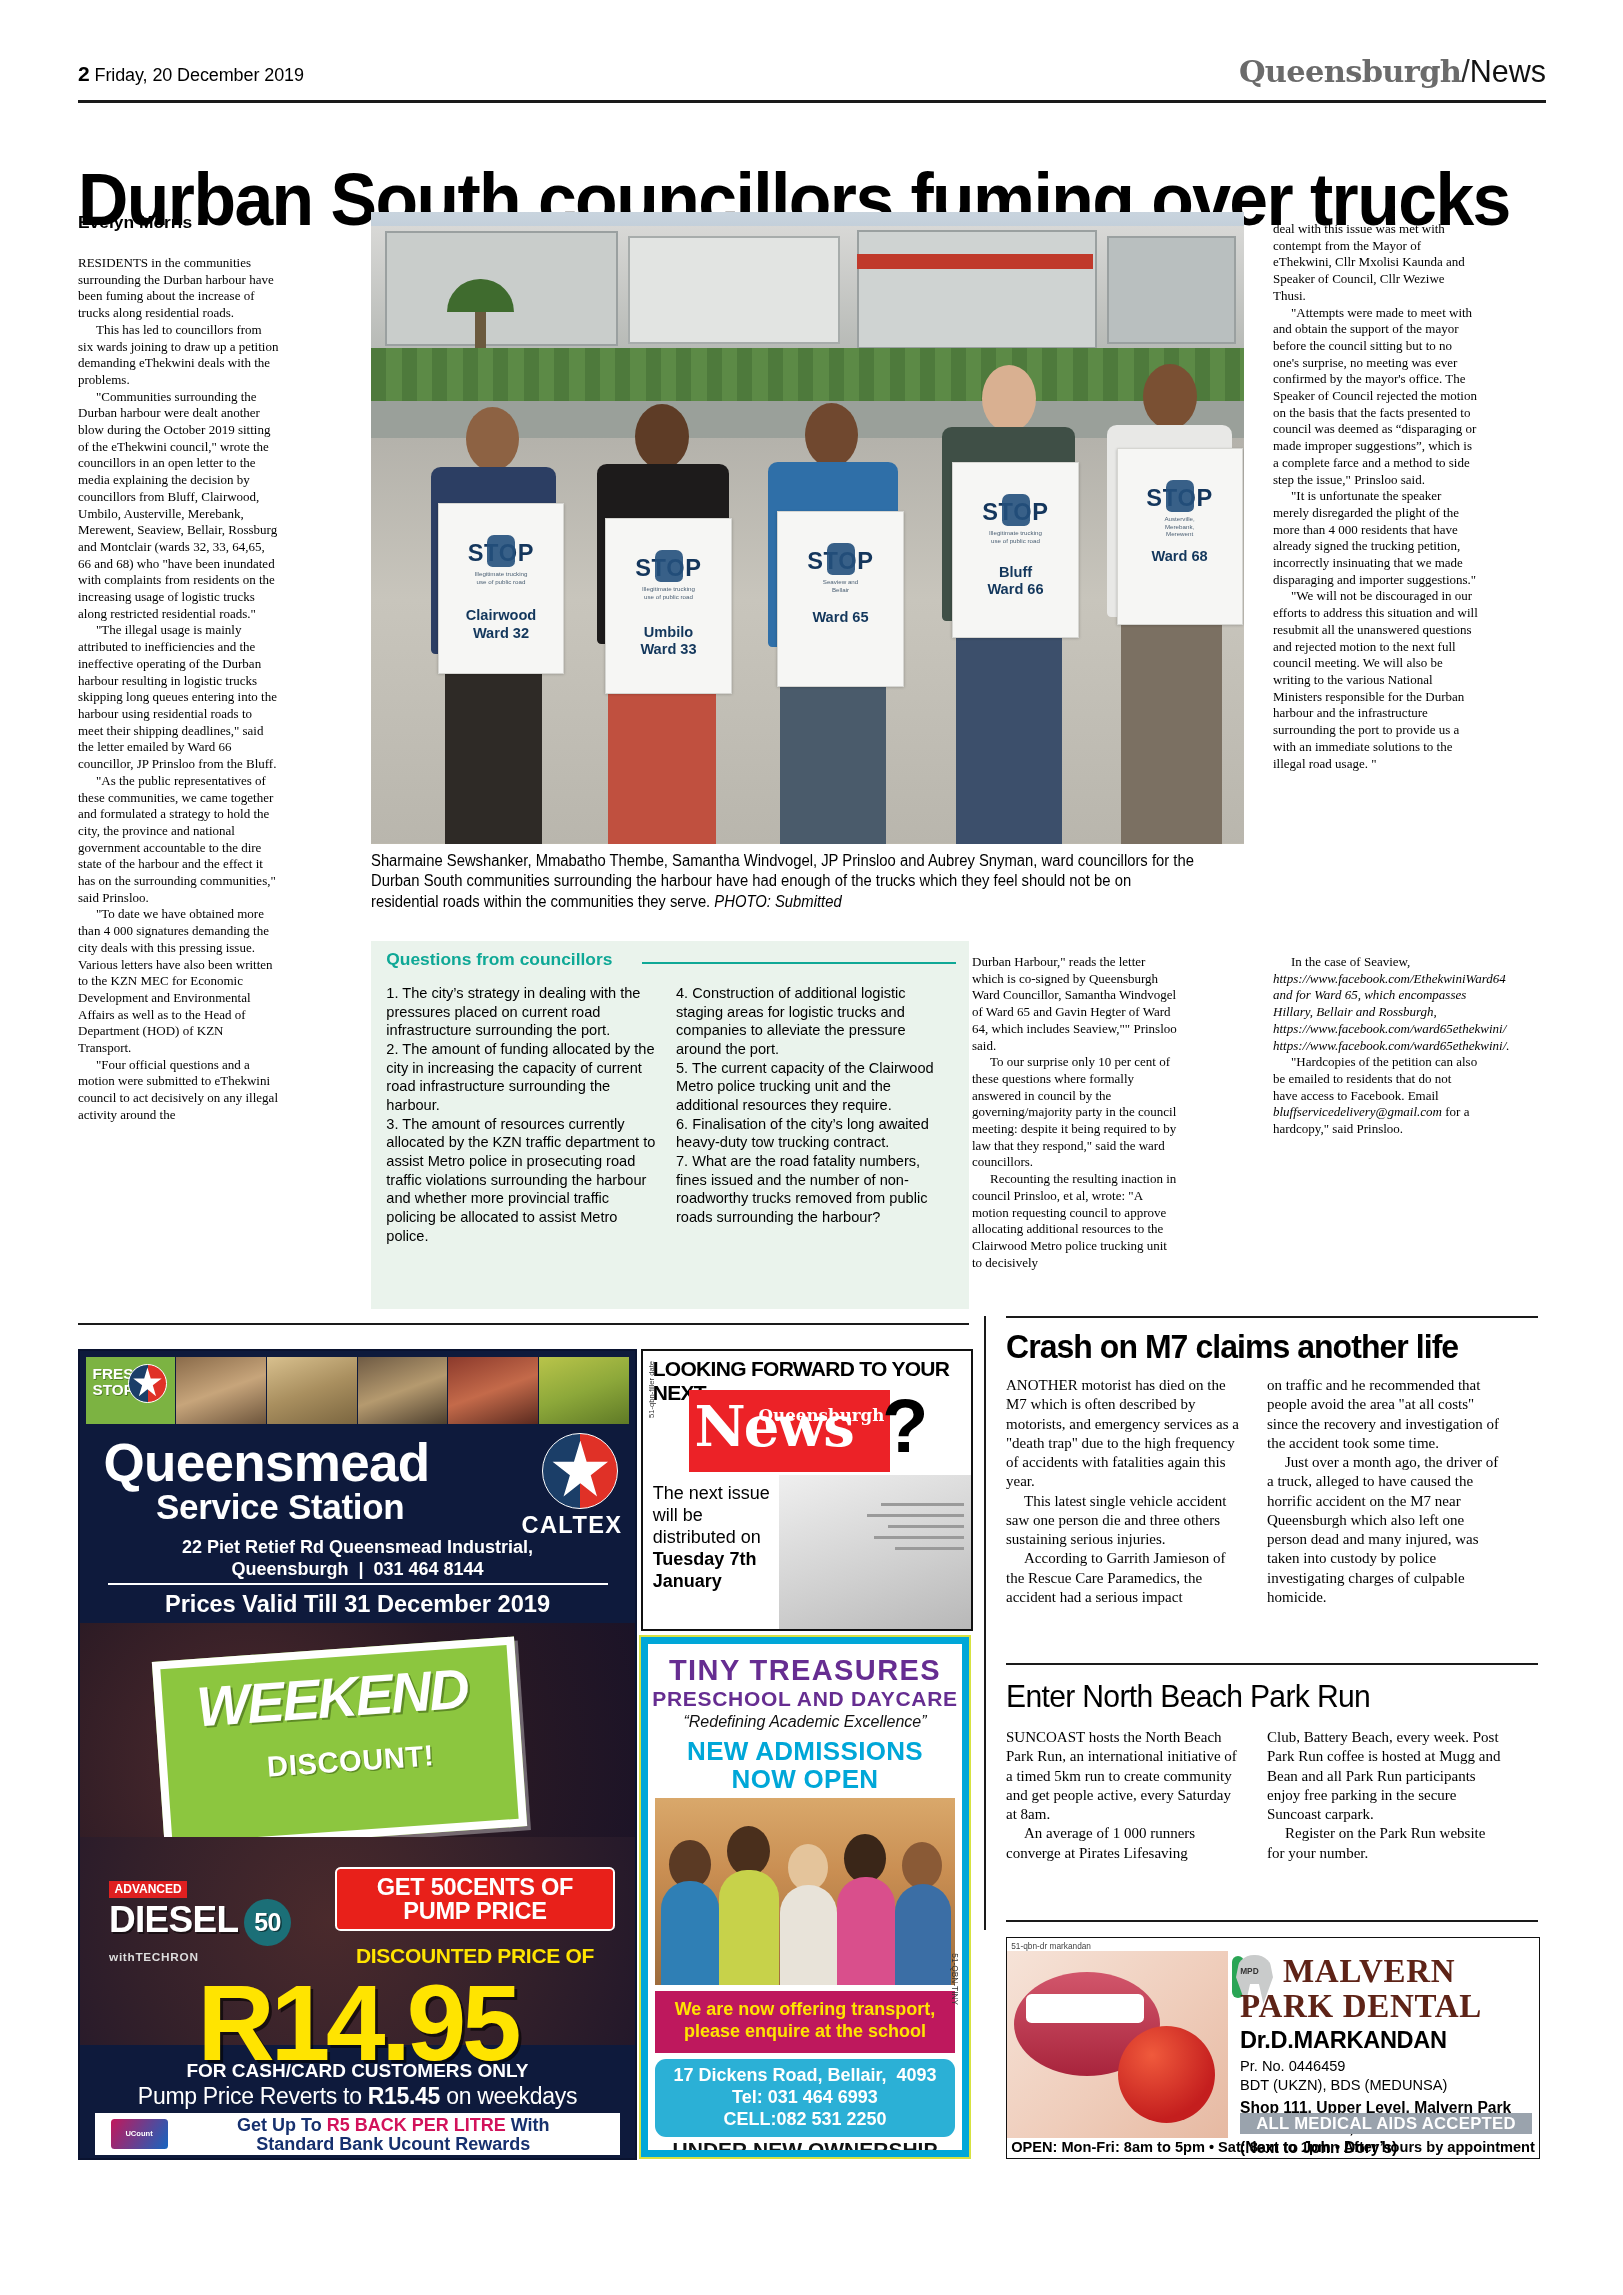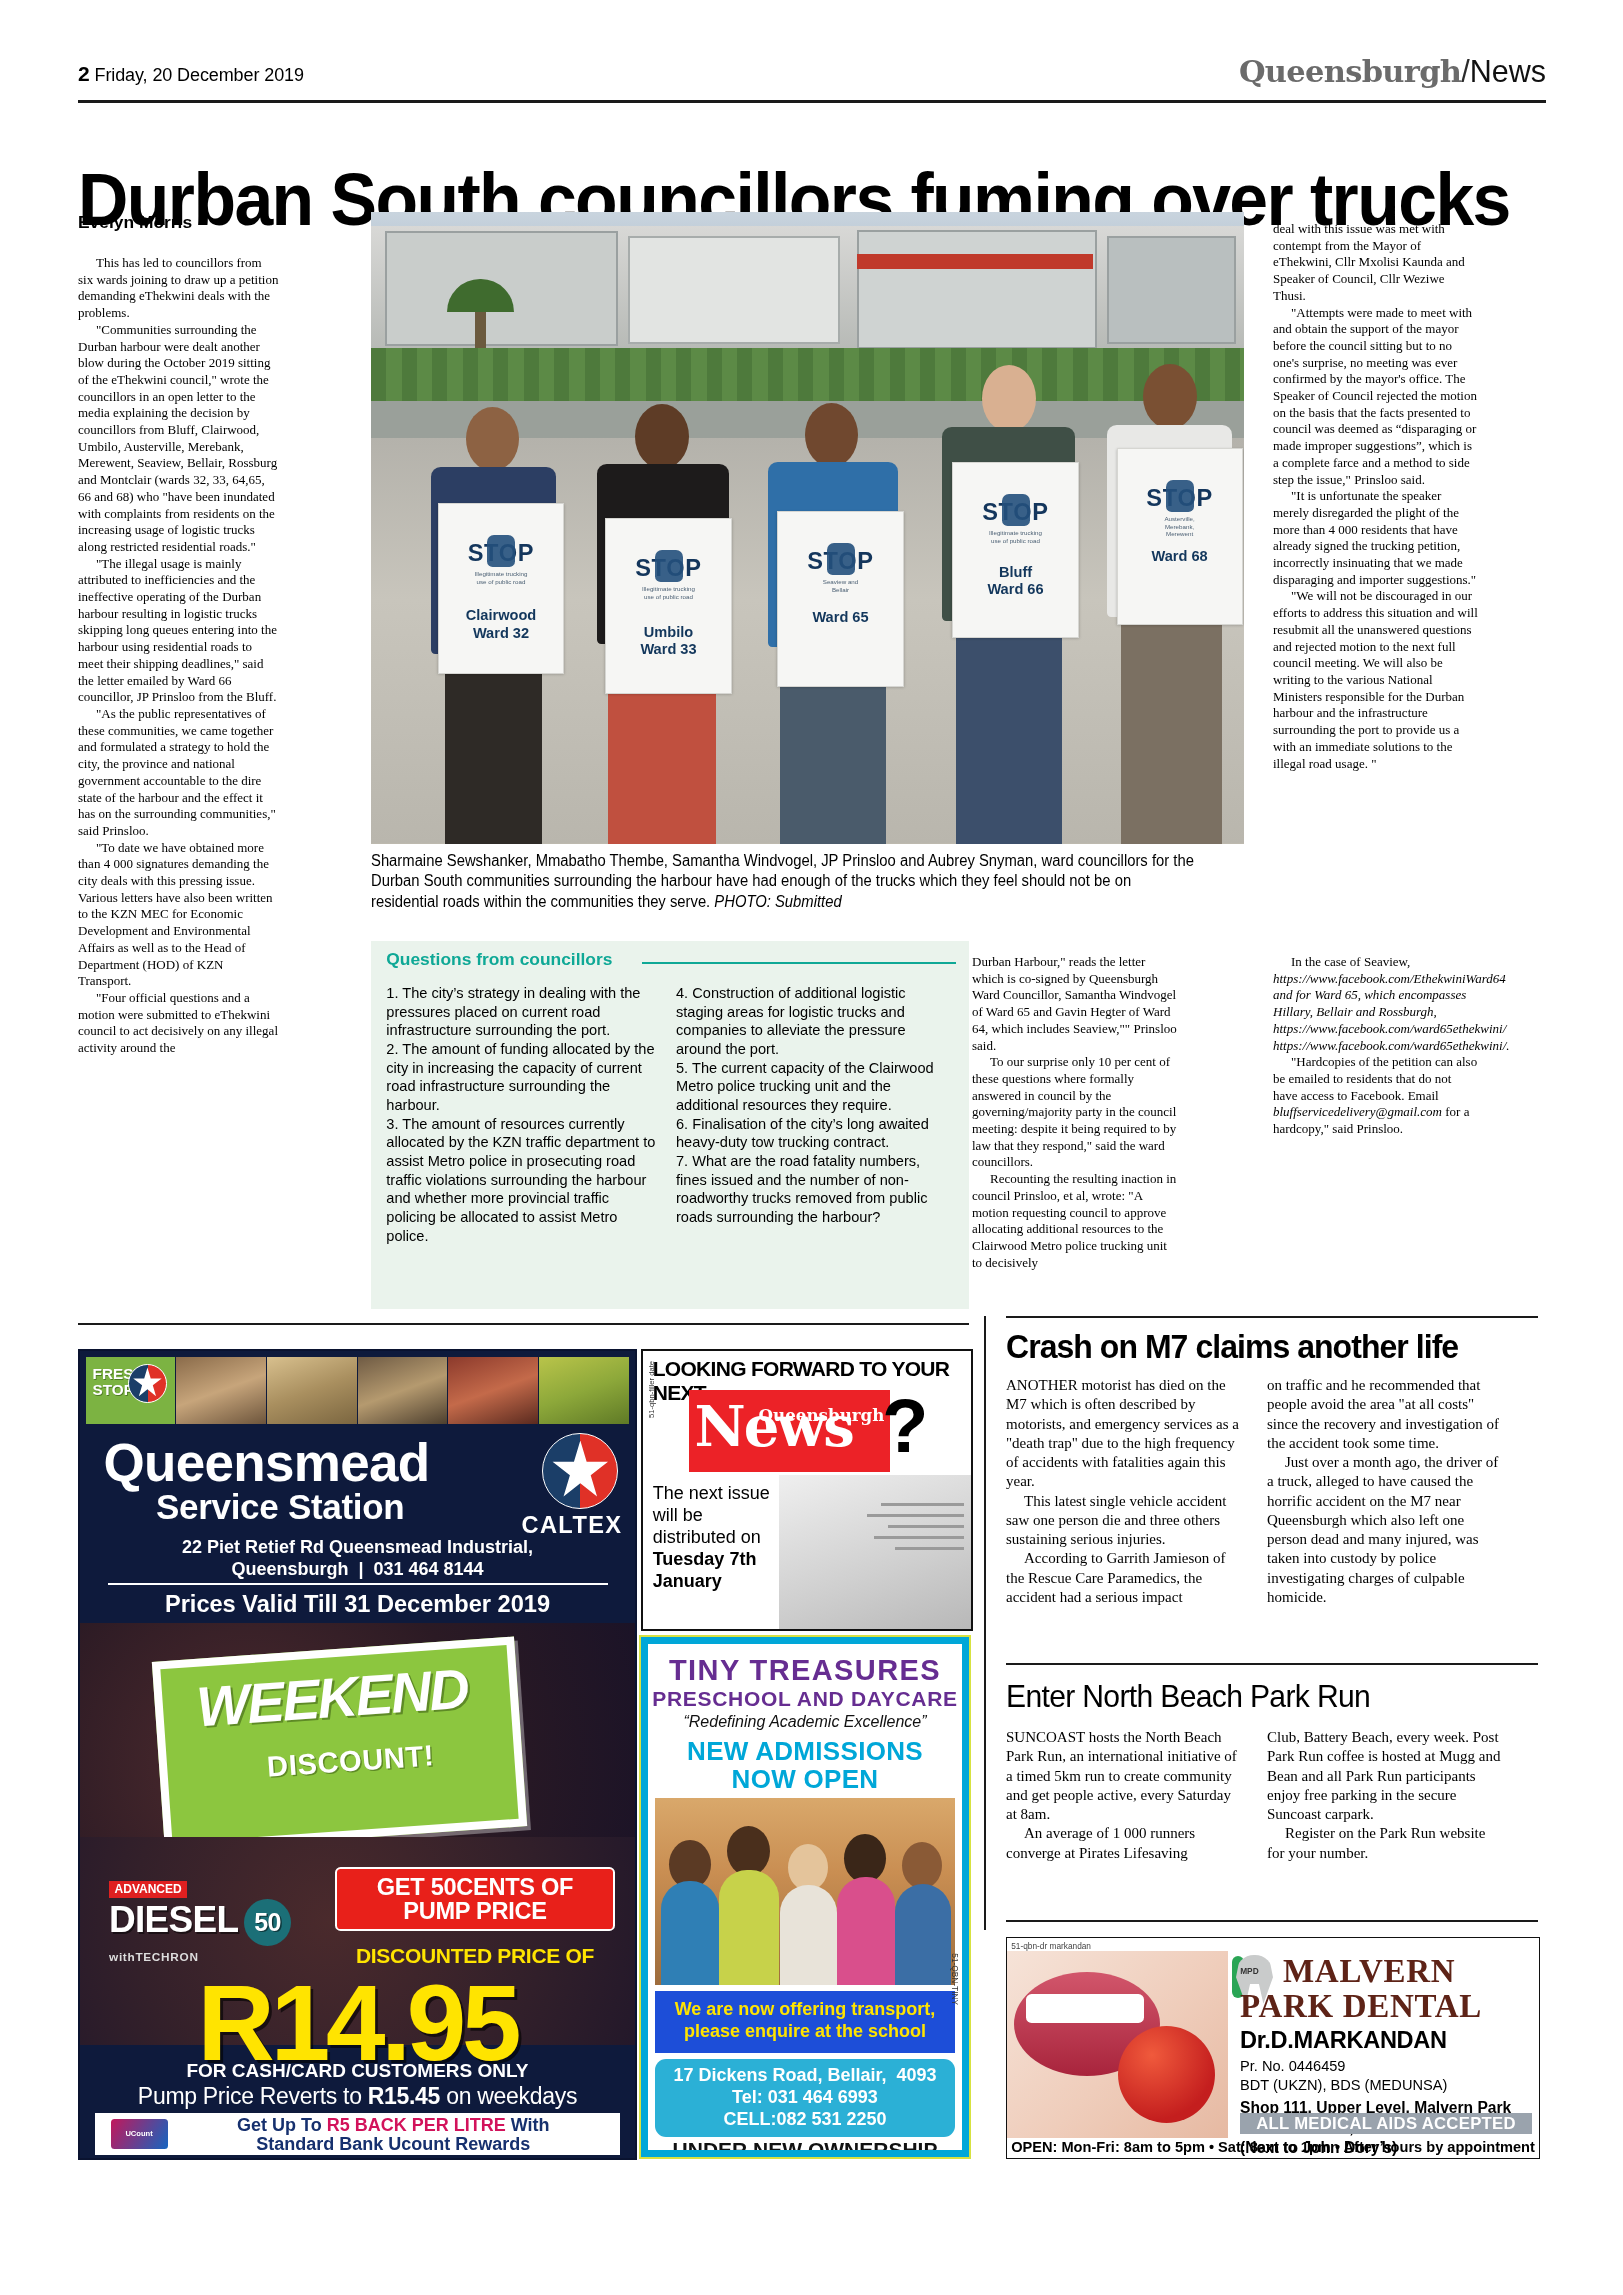--- a/index.html
+++ b/index.html
@@ -171,21 +171,21 @@
   #tt-sub{position:absolute;left:0;top:43px;width:314px;text-align:center;color:#662d91;
      font-weight:bold;font-size:21px;letter-spacing:0.7px;}
   #tt-slogan{position:absolute;left:0;top:69px;width:314px;text-align:center;color:#111;
      font-size:16px;font-style:italic;}
   #tt-adm{position:absolute;left:0;top:94px;width:314px;text-align:center;color:#00a7d8;
      font-weight:bold;font-size:26px;line-height:1.06;letter-spacing:0.3px;}
   #tt-photo{position:absolute;left:7px;top:154px;width:300px;height:187px;
      background:linear-gradient(#d9a86b,#c98e52 40%,#9d6c3c);overflow:hidden;}
   #tt-photo .kid{position:absolute;bottom:0;border-radius:28px 28px 0 0;}
   #tt-photo .kidhead{position:absolute;border-radius:50%;}
-  #tt-transport{position:absolute;left:7px;top:347px;width:300px;height:62px;background:#1d4ed8;
+  #tt-transport{position:absolute;left:7px;top:347px;width:300px;height:62px;background:#be185d;
      color:#ffe400;font-weight:bold;font-size:18px;text-align:center;line-height:1.18;padding-top:8.3px;
      box-sizing:border-box;}
   #tt-contact{position:absolute;left:7px;top:415px;width:300px;height:78px;background:#2bb0d6;
      border-radius:11px;color:#fff;font-weight:bold;font-size:18px;text-align:center;line-height:1.22;
      padding-top:5.6px;box-sizing:border-box;}
   #tt-owner{position:absolute;left:0;top:494px;width:314px;text-align:center;color:#111;
      font-weight:bold;font-size:21px;}
   #tt-side{position:absolute;right:2.8px;top:361px;font-size:8.3px;color:#333;
      transform:rotate(90deg);transform-origin:right top;white-space:nowrap;}
 
@@ -248,20 +248,21 @@
       <span class="brand">Queensburgh</span><span class="slash">/</span><span class="sec">News</span>
     </div>
   </div>
   <div id="masthead-rule" class="hrule"></div>
 
   <h1 id="main-headline">Durban South councillors fuming over trucks</h1>
 
   <div class="byline">Evelyn Morris</div>
 
   <div class="col" id="c1">
+    <p class="first">RESIDENTS in the communities surrounding the Durban harbour have been fuming about the increase of trucks along residential roads.</p>
     <p>This has led to councillors from six wards joining to draw up a petition demanding eThekwini deals with the problems.</p>
     <p>"Communities surrounding the Durban harbour were dealt another blow during the October 2019 sitting of the eThekwini council," wrote the councillors in an open letter to the media explaining the decision by councillors from Bluff, Clairwood, Umbilo, Austerville, Merebank, Merewent, Seaview, Bellair, Rossburg and Montclair (wards 32, 33, 64,65, 66 and 68) who "have been inundated with complaints from residents on the increasing usage of logistic trucks along restricted residential roads."</p>
     <p>"The illegal usage is mainly attributed to inefficiencies and the ineffective operating of the Durban harbour resulting in logistic trucks skipping long queues entering into the harbour using residential roads to meet their shipping deadlines," said the letter emailed by Ward 66 councillor, JP Prinsloo from the Bluff.</p>
     <p>"As the public representatives of these communities, we came together and formulated a strategy to hold the city, the province and national government accountable to the dire state of the harbour and the effect it has on the surrounding communities," said Prinsloo.</p>
     <p>"To date we have obtained more than 4 000 signatures demanding the city deals with this pressing issue. Various letters have also been written to the KZN MEC for Economic Development and Environmental Affairs as well as to the Head of Department (HOD) of KZN Transport.</p>
     <p>"Four official questions and a motion were submitted to eThekwini council to act decisively on any illegal activity around the</p>
   </div>
 
   <div class="col" id="c4">
     <p class="first">deal with this issue was met with contempt from the Mayor of eThekwini, Cllr Mxolisi Kaunda and Speaker of Council, Cllr Weziwe Thusi.</p>

